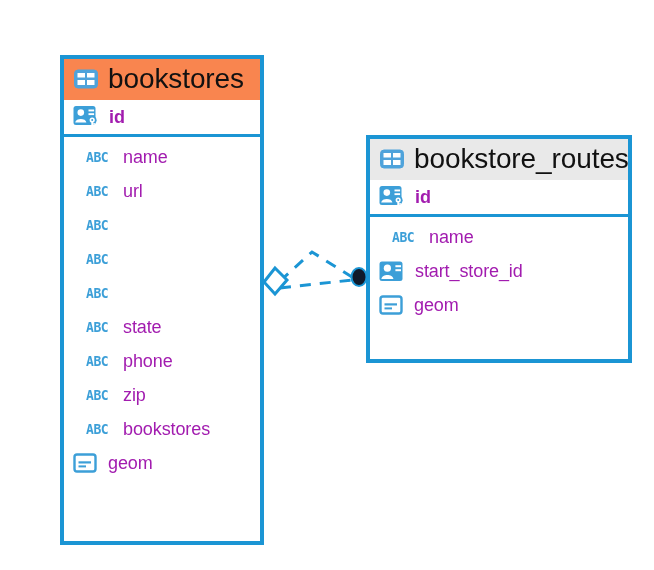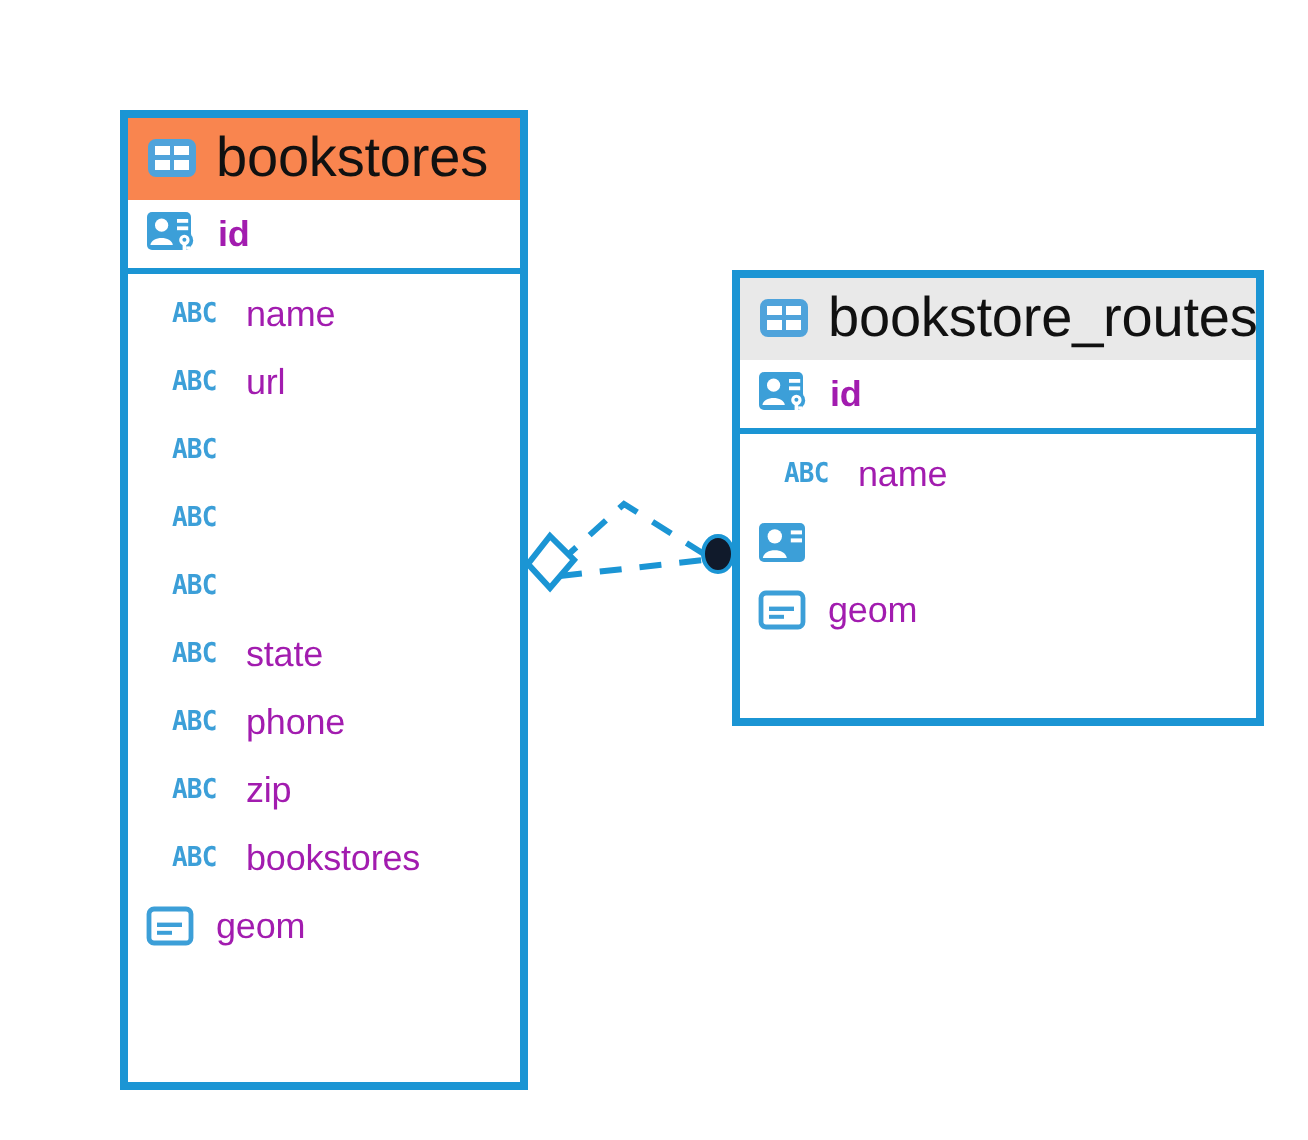--- a/index.html
+++ b/index.html
@@ -293,20 +293,21 @@
       <div class="field-row">
         <span class="icon">
           <svg width="27" height="23" viewBox="0 0 27 23">
             <rect x="0.5" y="1.5" width="23" height="19.5" rx="2.5" ry="2.5" fill="#3C9FD8"></rect>
             <circle cx="8.4" cy="8.2" r="3.6" fill="#FFFFFF"></circle>
             <path d="M 2.4 19.0 C 3.1 13.8 13.7 13.8 14.4 19.0 Z" fill="#FFFFFF"></path>
             <rect x="16.4" y="5.2" width="5.6" height="2.0" fill="#FFFFFF"></rect>
             <rect x="16.4" y="9.2" width="5.6" height="2.0" fill="#FFFFFF"></rect>
           </svg>
         </span>
+        <span class="field-label">start_store_id</span>
       </div>
 
 
       <div class="field-row">
         <span class="icon">
           <svg width="26" height="23" viewBox="0 0 26 23">
             <rect x="1.5" y="2.5" width="21" height="17" rx="2.5" ry="2.5" fill="#FFFFFF" stroke="#3C9FD8" stroke-width="2.4"></rect>
             <rect x="5.5" y="9.3" width="12.5" height="2.2" fill="#3C9FD8"></rect>
             <rect x="5.5" y="13.4" width="7.5" height="2.0" fill="#3C9FD8"></rect>
           </svg>

